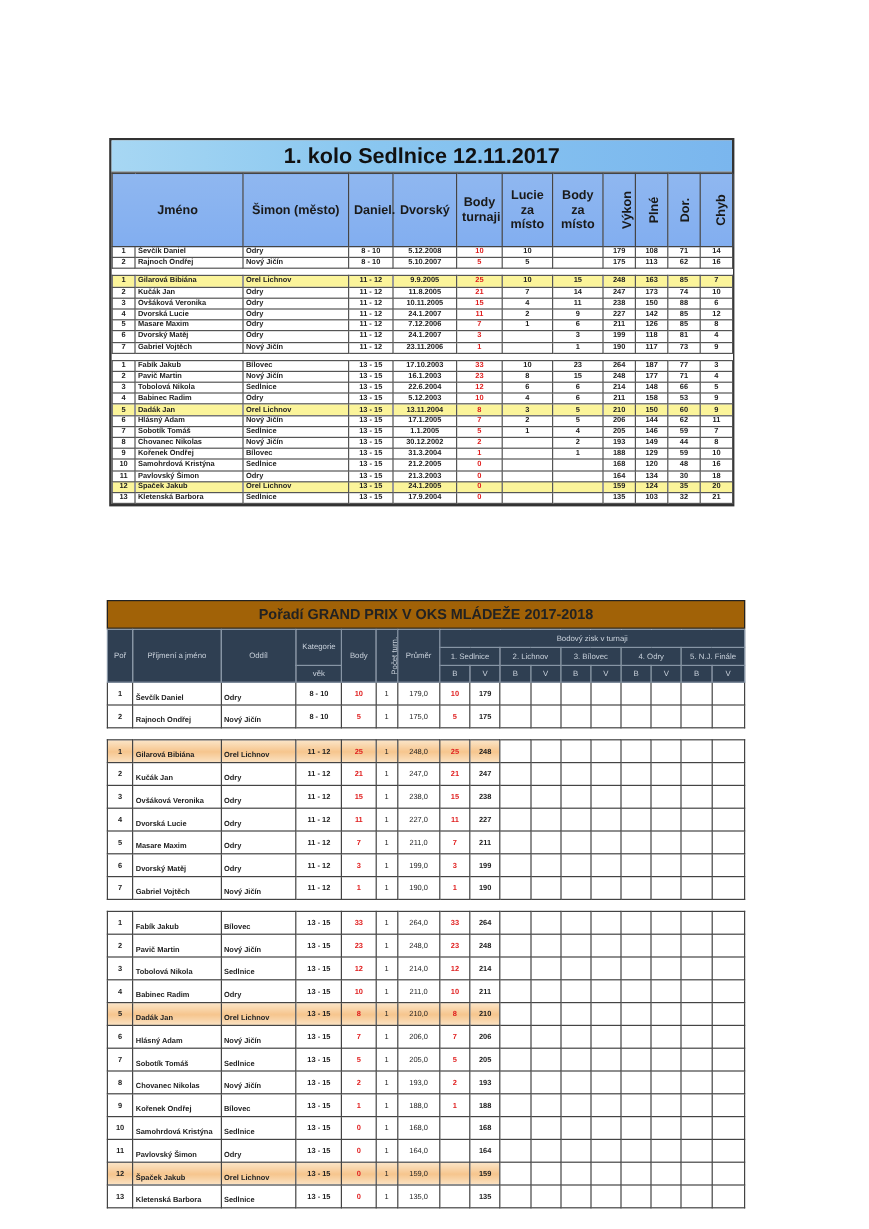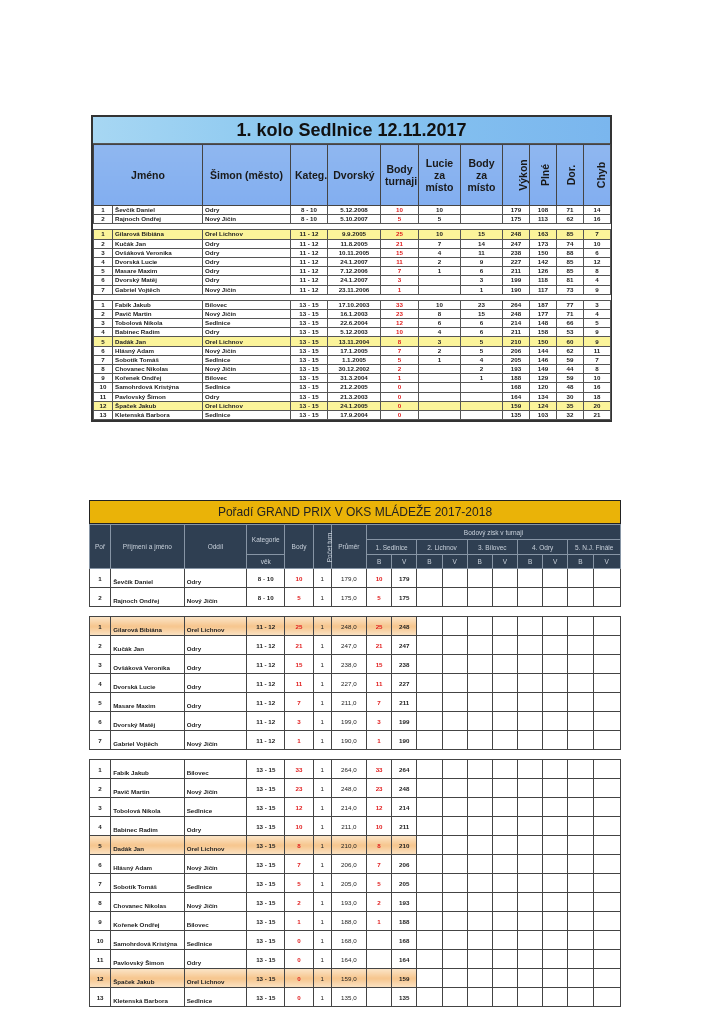--- a/index.html
+++ b/index.html
@@ -17,22 +17,22 @@
   table.t1 td { font-size: 6.2px; font-weight: bold; color: #222; border: 1px solid #555; height: 8.2px; padding: 0 2px; line-height: 8px;
                 white-space: nowrap; overflow: hidden; }
   table.t1 td.c { text-align: center; }
   table.t1 td.red { color: #e02020; text-align: center; }
   table.t1 tr.hl td { background: #fbf49a; }
   .gap { height: 6px; }
   .gap td { border: none !important; background: #fff !important; height: 5px !important; }
 
   
   #t2wrap { position: absolute; left: 89px; top: 500px; width: 532px; }
-  #t2title { height: 22px; line-height: 22px; background: #eab308; border: 1.5px solid #222; text-align: center; color: #222;
-             font-weight: normal; font-size: 12px; }
+  #t2title { height: 22px; line-height: 22px; background: #a16207; border: 1.5px solid #222; text-align: center; color: #222;
+             font-weight: bold; font-size: 12px; }
   table.t2 { border-collapse: collapse; width: 100%; table-layout: fixed; }
   table.t2 th { background: #2f3f52; color: #c9d1db; font-size: 6.5px; font-weight: normal; border: 1px solid #8795a5; padding: 0; text-align: center; }
   table.t2 th.vert span { display: inline-block; transform: rotate(-90deg); white-space: nowrap; }
   table.t2 td { font-size: 6.2px; font-weight: bold; color: #222; border: 1px solid #444; height: 16px; padding: 0 2px; white-space: nowrap; overflow: hidden; }
   table.t2 td.c { text-align: center; font-weight: normal; }
   table.t2 td.cb { text-align: center; }
   table.t2 td.red { color: #e02020; text-align: center; font-weight: bold; }
   table.t2 td.name { vertical-align: bottom; padding-bottom: 2px; }
   table.t2 tr.hl td { background: linear-gradient(180deg, #fbe3c4 0%, #f6c58d 50%, #fbe3c4 100%); }
   table.t2 tr.hl td.tail { background: #fff; }
@@ -55,21 +55,21 @@
         <col style="width:42px">
         <col style="width:27px">
         <col style="width:27px">
         <col style="width:27px">
         <col style="width:27px">
     </colgroup>
     <thead>
       <tr>
         <th colspan="2">Jméno</th>
         <th>Šimon (město)</th>
-        <th>Kateg.</th>
+        <th>Daniel.</th>
         <th>Dvorský</th>
         <th>Body turnaji</th>
         <th>Lucie za místo</th>
         <th>Body za místo</th>
         <th class="vert"><span>Výkon</span></th>
         <th class="vert"><span>Plné</span></th>
         <th class="vert"><span>Dor.</span></th>
         <th class="vert"><span>Chyb</span></th>
       </tr>
     </thead>

